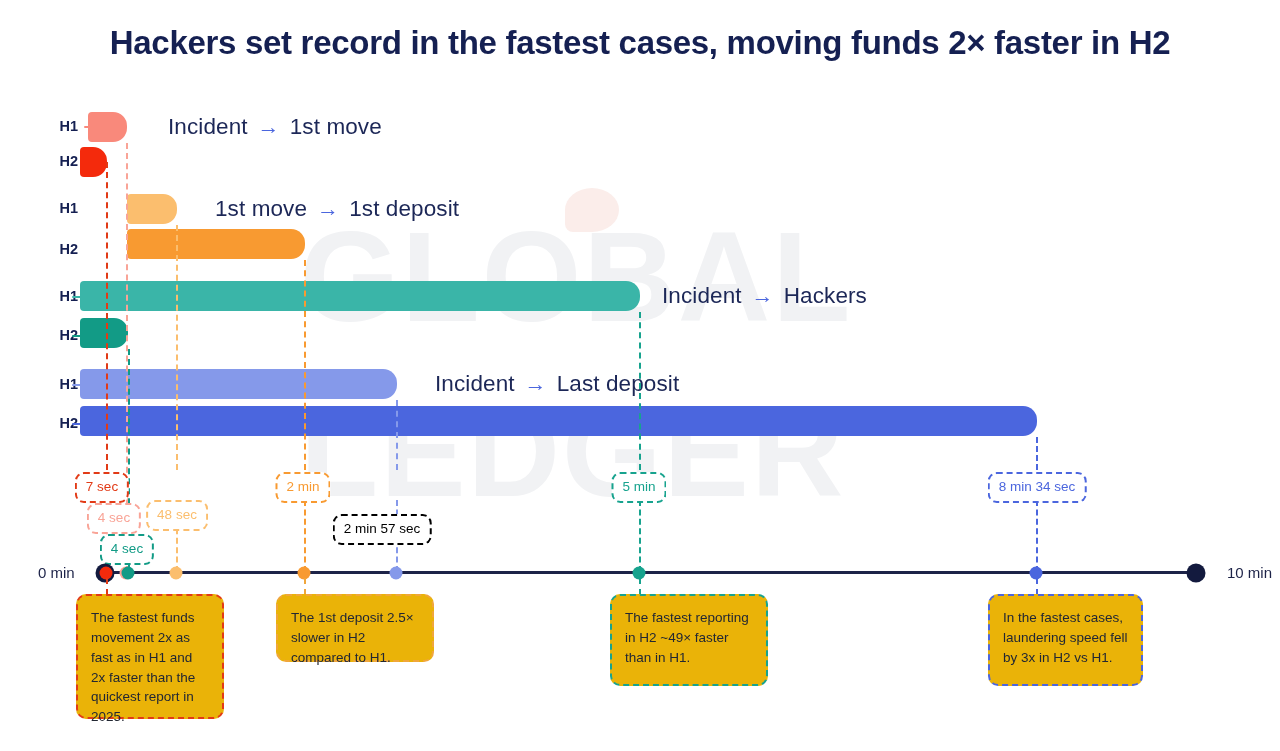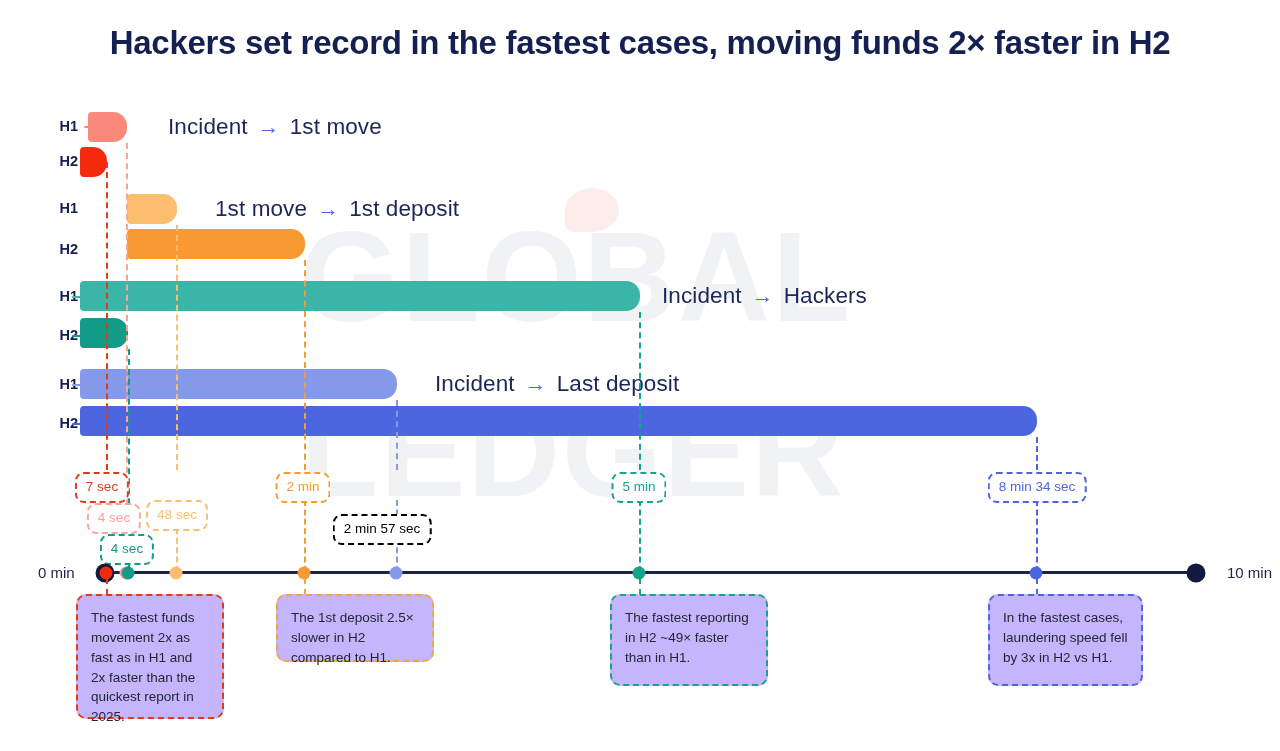--- a/index.html
+++ b/index.html
@@ -99,21 +99,21 @@
   .axis-dot {
     position: absolute; width: 13px; height: 13px; border-radius: 50%;
     transform: translate(-50%, -50%);
   }
 
   
   .callout {
     position: absolute;
     border: 2px dashed currentColor;
     border-radius: 10px;
-    background: #c4b5fd;
+    background: #eab308;
     padding: 12px 13px 13px;
     box-sizing: border-box;
   }
   .callout p {
     margin: 0;
     font-size: 13.5px; line-height: 1.47; color: #222733;
   }
   .stem {
     position: absolute; width: 0; border-left: 2px dashed currentColor;
   }

